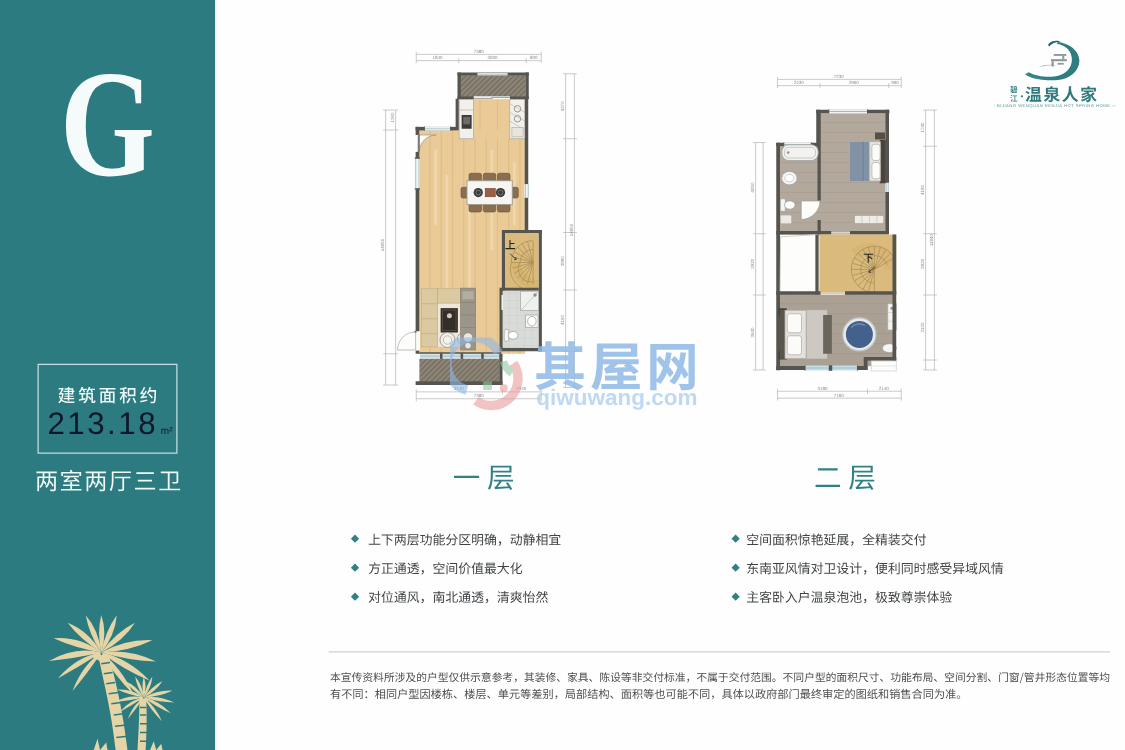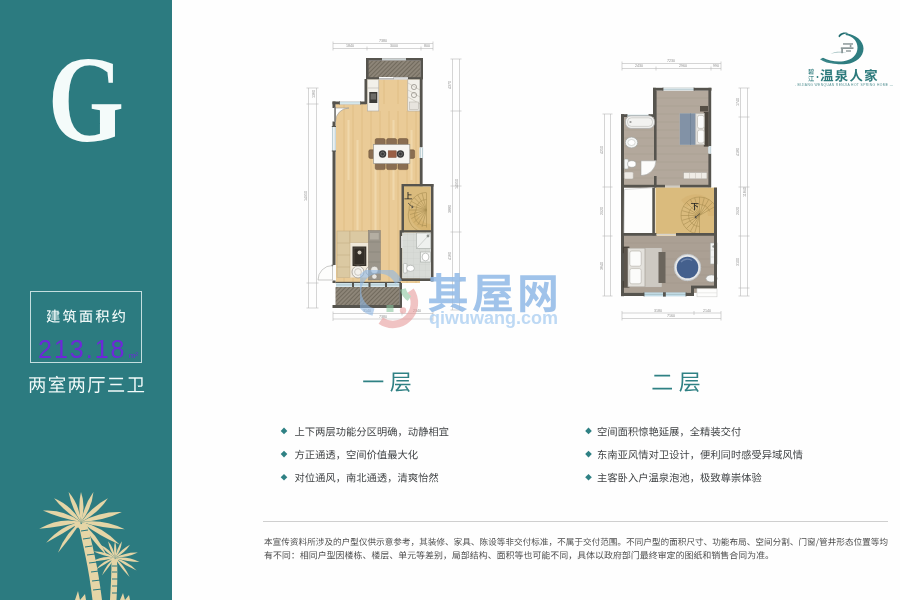--- a/index.html
+++ b/index.html
@@ -10,21 +10,21 @@
 <div class="abs" style="left:0;top:0;width:172px;height:600px;background:#2c7b80"></div>
 
 <div class="abs" style="left:0;top:36px;width:172px;height:128px;text-align:center;font-family:'Liberation Serif',serif;font-size:122px;line-height:128px;color:#f4fbfa;font-weight:bold;transform:scaleX(.8)">G</div>
 
 <div class="abs" style="left:30px;top:291px;width:110px;height:70px;border:1px solid rgba(240,250,250,.78)"></div>
 
 <svg class="abs" style="left:0;top:0" width="172" height="600" viewBox="0 0 172 600">
       <path transform="translate(46.1,321.5) scale(0.014200,-0.014200)" fill="#eef8f7" d="M332 628H946V555H332ZM378 351H901V282H378ZM337 216H936V142H337ZM571 844H660V57H571ZM392 764H884V416H385V489H799V690H392ZM60 785H288V702H60ZM138 499H286V416H132ZM254 499H271L287 501L341 489Q319 271 258 130Q197 -11 100 -84Q94 -75 81 -63Q69 -51 55 -39Q42 -28 32 -22Q125 44 181 168Q236 293 254 482ZM138 345Q168 242 217 179Q265 115 329 81Q394 48 474 36Q554 23 646 23Q660 23 692 23Q723 23 762 23Q802 23 842 24Q882 24 915 24Q948 24 966 25Q959 15 952 -0Q945 -16 939 -32Q933 -49 931 -62H878H644Q536 -62 446 -47Q356 -32 284 9Q212 50 158 125Q104 200 68 320ZM94 379Q91 388 84 402Q78 416 70 430Q63 444 57 453Q71 457 90 475Q108 492 123 517Q134 532 157 573Q180 614 206 668Q232 723 252 779V784L286 798L345 760Q302 664 254 577Q205 490 159 427V425Q159 425 149 421Q140 416 127 409Q113 402 104 394Q94 386 94 379Z M1217 498H1568V415H1217ZM1653 509H1949V426H1653ZM1693 287 1762 333Q1789 308 1817 277Q1845 246 1869 216Q1892 186 1906 162L1832 108Q1818 133 1796 164Q1773 195 1746 228Q1719 260 1693 287ZM1346 466H1438V125H1346ZM1193 138Q1240 146 1300 158Q1361 170 1429 184Q1497 199 1565 212L1573 132Q1478 109 1383 87Q1288 65 1212 48ZM1610 509H1702V283Q1702 236 1695 186Q1687 136 1667 88Q1646 39 1608 -5Q1569 -48 1507 -82Q1501 -73 1489 -60Q1477 -46 1464 -34Q1451 -21 1442 -15Q1499 15 1532 51Q1566 87 1583 127Q1600 166 1605 206Q1610 247 1610 285ZM1898 509H1989V57Q1989 42 1990 32Q1991 22 1993 19Q1999 15 2008 15Q2012 15 2019 15Q2026 15 2030 15Q2035 15 2040 16Q2046 17 2048 18Q2050 20 2053 24Q2056 28 2057 37Q2059 46 2060 64Q2060 82 2061 106Q2075 96 2094 86Q2114 76 2132 70Q2131 43 2128 17Q2125 -9 2120 -21Q2115 -33 2107 -42Q2099 -50 2088 -56Q2078 -61 2064 -64Q2050 -66 2036 -66Q2025 -66 2009 -66Q1994 -66 1983 -66Q1967 -66 1950 -61Q1933 -56 1921 -45Q1908 -33 1903 -12Q1898 8 1898 61ZM1344 743H1649V663H1344ZM1729 743H2102V663H1729ZM1351 851 1442 828Q1422 768 1394 710Q1365 651 1332 601Q1299 551 1263 513Q1255 521 1240 531Q1226 541 1210 550Q1195 559 1184 565Q1238 616 1282 692Q1325 768 1351 851ZM1748 847 1839 826Q1815 738 1775 657Q1735 576 1688 520Q1680 528 1665 538Q1650 548 1635 558Q1620 567 1608 573Q1656 623 1692 695Q1728 768 1748 847ZM1404 678 1481 708Q1503 673 1522 630Q1542 587 1551 556L1469 522Q1461 552 1443 597Q1424 641 1404 678ZM1827 677 1906 706Q1933 672 1960 630Q1987 589 2000 557L1916 525Q1904 555 1879 599Q1854 642 1827 677Z M2667 401H2935V326H2667ZM2667 229H2936V154H2667ZM2467 55H3160V-32H2467ZM2408 582H3211V-84H3115V494H2500V-84H2408ZM2625 525H2711V15H2625ZM2897 525H2983V18H2897ZM2748 740 2859 716Q2843 664 2826 610Q2810 556 2795 518L2709 541Q2717 569 2725 604Q2733 639 2739 675Q2745 711 2748 740ZM2365 782H3259V692H2365Z M3679 760H3770V-85H3679ZM3507 559H3919V471H3507ZM3683 524 3742 498Q3726 445 3704 387Q3682 329 3655 273Q3629 217 3600 168Q3571 119 3541 84Q3533 104 3519 130Q3504 157 3492 175Q3530 215 3567 274Q3604 333 3634 399Q3664 465 3683 524ZM3858 837 3911 760Q3858 741 3792 726Q3726 710 3657 699Q3587 688 3523 681Q3520 696 3512 718Q3504 739 3497 755Q3560 764 3627 776Q3693 789 3754 804Q3814 820 3858 837ZM3765 457Q3773 449 3790 432Q3806 415 3825 394Q3845 373 3863 351Q3882 329 3897 312Q3912 295 3919 287L3864 208Q3854 227 3836 256Q3819 285 3797 316Q3776 348 3757 375Q3738 402 3725 418ZM4216 200 4299 231Q4326 188 4352 139Q4378 90 4399 43Q4420 -3 4431 -40L4341 -77Q4331 -40 4312 7Q4292 55 4267 106Q4242 157 4216 200ZM4014 228 4108 207Q4084 123 4043 46Q4002 -32 3954 -83Q3946 -76 3931 -65Q3917 -55 3902 -45Q3886 -34 3874 -28Q3922 17 3958 86Q3994 154 4014 228ZM4037 686V409H4291V686ZM3947 777H4386V318H3947Z M4688 178Q4686 187 4681 202Q4676 217 4670 234Q4665 250 4659 261Q4677 265 4696 282Q4715 299 4739 326Q4752 340 4777 370Q4802 400 4833 443Q4864 486 4896 535Q4928 585 4955 635L5032 587Q4971 487 4897 392Q4822 297 4746 225V222Q4746 222 4738 218Q4729 214 4717 207Q4706 199 4697 192Q4688 185 4688 178ZM4688 178 4684 253 4729 283 5030 327Q5029 308 5030 285Q5031 262 5034 247Q4929 229 4864 218Q4800 207 4765 200Q4730 193 4714 188Q4697 183 4688 178ZM4680 420Q4678 429 4673 445Q4668 461 4661 478Q4655 495 4650 507Q4665 511 4679 526Q4694 542 4711 567Q4720 579 4737 606Q4754 634 4775 672Q4795 710 4816 753Q4837 797 4853 841L4942 804Q4915 744 4881 683Q4847 622 4811 568Q4775 513 4738 469V467Q4738 467 4729 462Q4721 458 4709 450Q4698 443 4689 435Q4680 427 4680 420ZM4680 420 4678 486 4720 512 4938 530Q4934 513 4932 491Q4930 469 4929 456Q4856 449 4810 443Q4764 438 4739 434Q4713 430 4700 427Q4688 423 4680 420ZM4655 62Q4704 69 4767 80Q4831 90 4902 103Q4973 116 5044 128L5050 46Q4949 25 4849 6Q4748 -13 4669 -29ZM5141 663H5495V575H5141ZM5457 663H5548Q5548 663 5548 654Q5548 645 5548 634Q5548 624 5548 617Q5543 451 5538 335Q5533 219 5526 145Q5519 71 5510 30Q5500 -11 5485 -30Q5467 -54 5447 -64Q5427 -73 5399 -77Q5374 -80 5333 -80Q5292 -79 5250 -77Q5249 -57 5241 -32Q5232 -6 5220 13Q5266 9 5305 8Q5344 7 5362 7Q5376 7 5386 10Q5395 14 5403 23Q5415 36 5424 75Q5432 115 5438 188Q5444 261 5449 373Q5454 485 5457 643ZM5175 844 5266 826Q5248 751 5222 679Q5197 606 5166 544Q5136 481 5101 433Q5093 440 5078 450Q5063 460 5048 470Q5033 479 5022 485Q5057 528 5086 586Q5115 644 5138 710Q5160 776 5175 844ZM5108 401 5173 455Q5210 425 5247 388Q5285 351 5318 314Q5350 278 5369 247L5299 187Q5282 218 5251 255Q5219 293 5182 331Q5145 370 5108 401Z"></path>
     </svg>
 
-<div class="abs" style="left:0;top:335px;width:176px;text-align:center;color:#6d28d9;font-size:25px;letter-spacing:2px">213.18<span style="font-size:8px;letter-spacing:0">&nbsp;m²</span></div>
+<div class="abs" style="left:0;top:325px;width:176px;text-align:center;color:#0f172a;font-size:25px;letter-spacing:2px">213.18<span style="font-size:8px;letter-spacing:0">&nbsp;m²</span></div>
 
 <svg class="abs" style="left:0;top:0" width="172" height="600" viewBox="0 0 172 600">
       <path transform="translate(28.0,391.5) scale(0.018500,-0.018500)" fill="#f2fbfa" d="M60 770H942V698H60ZM101 559H872V489H176V-81H101ZM826 559H901V15Q901 -20 891 -39Q881 -58 855 -68Q828 -77 782 -79Q736 -81 669 -81Q666 -64 659 -42Q651 -20 643 -5Q679 -6 711 -7Q744 -7 767 -7Q791 -6 801 -6Q815 -6 820 -1Q826 4 826 16ZM333 358 376 409Q399 383 423 353Q447 322 468 294Q488 265 500 243L455 183Q443 206 423 237Q402 267 379 299Q355 331 333 358ZM333 723H406V552Q406 499 401 437Q395 374 379 309Q362 243 329 180Q296 117 241 62Q236 70 226 80Q217 89 207 99Q197 109 188 114Q239 163 268 220Q297 276 311 335Q325 395 329 450Q333 506 333 552ZM591 358 633 409Q666 372 701 329Q737 286 767 245Q797 204 814 173L769 115Q752 148 722 190Q693 232 658 277Q624 321 591 358ZM589 723H662V552Q662 499 657 437Q651 374 635 309Q618 243 585 180Q552 117 497 62Q491 70 482 80Q473 89 462 99Q452 109 443 114Q494 163 524 220Q553 276 567 335Q581 395 585 450Q589 506 589 552Z M1526 321H1603V-18H1526ZM1238 593H1900V528H1238ZM1124 16H2010V-52H1124ZM1214 216H1921V150H1214ZM1674 479 1729 516Q1764 489 1802 457Q1839 424 1873 391Q1906 359 1926 333L1868 292Q1849 318 1817 351Q1784 383 1747 417Q1709 451 1674 479ZM1135 751H1996V574H1920V683H1208V574H1135ZM1255 303Q1253 311 1249 323Q1245 336 1241 349Q1237 363 1233 372Q1247 374 1264 384Q1282 393 1301 408Q1316 418 1348 445Q1380 471 1418 508Q1457 544 1489 584L1551 544Q1494 484 1430 431Q1366 378 1303 339V338Q1303 338 1296 334Q1288 331 1279 326Q1269 321 1262 315Q1255 309 1255 303ZM1255 303 1254 353 1299 378 1823 415Q1825 402 1829 385Q1833 369 1835 358Q1685 347 1585 339Q1485 330 1424 325Q1363 320 1329 316Q1296 313 1280 310Q1265 306 1255 303ZM1500 829 1572 850Q1589 824 1605 792Q1621 761 1628 737L1553 713Q1546 736 1531 770Q1516 803 1500 829Z M2190 770H3072V698H2190ZM2231 559H3002V489H2306V-81H2231ZM2956 559H3031V15Q3031 -20 3021 -39Q3011 -58 2985 -68Q2958 -77 2912 -79Q2866 -81 2799 -81Q2796 -64 2789 -42Q2781 -20 2773 -5Q2809 -6 2841 -7Q2874 -7 2897 -7Q2921 -6 2931 -6Q2945 -6 2950 -1Q2956 4 2956 16ZM2463 358 2506 409Q2529 383 2553 353Q2577 322 2598 294Q2618 265 2630 243L2585 183Q2573 206 2553 237Q2532 267 2509 299Q2485 331 2463 358ZM2463 723H2536V552Q2536 499 2531 437Q2525 374 2509 309Q2492 243 2459 180Q2426 117 2371 62Q2366 70 2356 80Q2347 89 2337 99Q2327 109 2318 114Q2369 163 2398 220Q2427 276 2441 335Q2455 395 2459 450Q2463 506 2463 552ZM2721 358 2763 409Q2796 372 2831 329Q2867 286 2897 245Q2927 204 2944 173L2899 115Q2882 148 2852 190Q2823 232 2788 277Q2754 321 2721 358ZM2719 723H2792V552Q2792 499 2787 437Q2781 374 2765 309Q2748 243 2715 180Q2682 117 2627 62Q2621 70 2612 80Q2603 89 2592 99Q2582 109 2573 114Q2624 163 2654 220Q2683 276 2697 335Q2711 395 2715 450Q2719 506 2719 552Z M3357 778H4148V705H3357ZM3321 778H3397V437Q3397 379 3393 312Q3389 245 3378 176Q3367 106 3347 42Q3326 -23 3292 -76Q3286 -69 3274 -59Q3262 -50 3250 -41Q3239 -32 3229 -29Q3261 21 3280 80Q3298 138 3307 200Q3316 262 3319 322Q3321 383 3321 437ZM3453 550H4127V478H3453ZM3777 519H3854V19Q3854 -18 3844 -37Q3834 -55 3806 -64Q3778 -73 3732 -75Q3686 -77 3615 -77Q3612 -61 3604 -39Q3595 -18 3587 -2Q3624 -3 3657 -3Q3691 -3 3716 -3Q3742 -3 3751 -3Q3766 -2 3771 2Q3777 7 3777 20Z M4383 743H5139V667H4383ZM4447 416H5061V341H4447ZM4325 69H5194V-7H4325Z M6119 768H6196V343Q6196 311 6186 292Q6175 273 6148 263Q6120 255 6073 252Q6025 250 5956 250Q5954 261 5949 275Q5944 288 5938 301Q5932 315 5926 324Q5965 323 5999 322Q6034 322 6059 322Q6084 323 6094 323Q6109 324 6114 329Q6119 333 6119 345ZM5377 32H6276V-43H5377ZM5742 715H5822V1H5742ZM5440 768H6149V692H5440Z"></path>
     </svg>
 
 <svg class="abs" style="left:0;top:430px" width="172" height="170" viewBox="0 430 172 170">
 <g fill="#e5d5a6">
 
 <g>
 <path d="M81.0 522.0 Q59.8 516.7 39.2 528.8 Q58.9 526.9 81.0 522.0 Z"></path>

